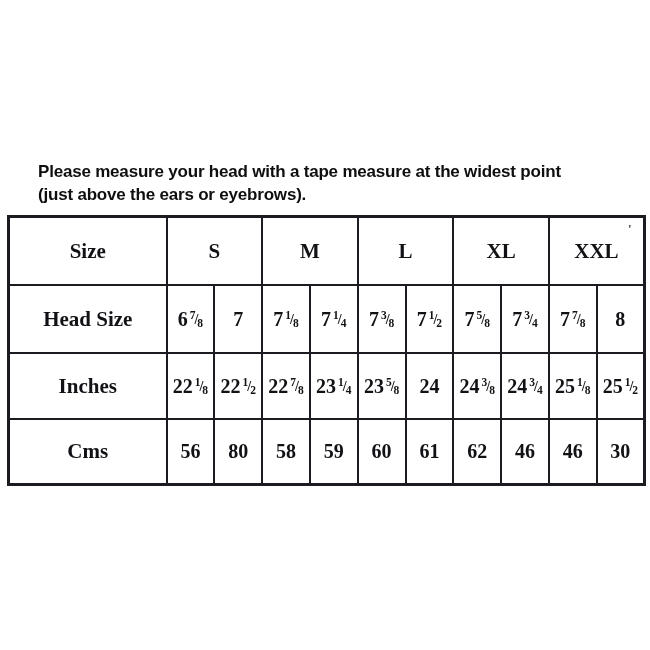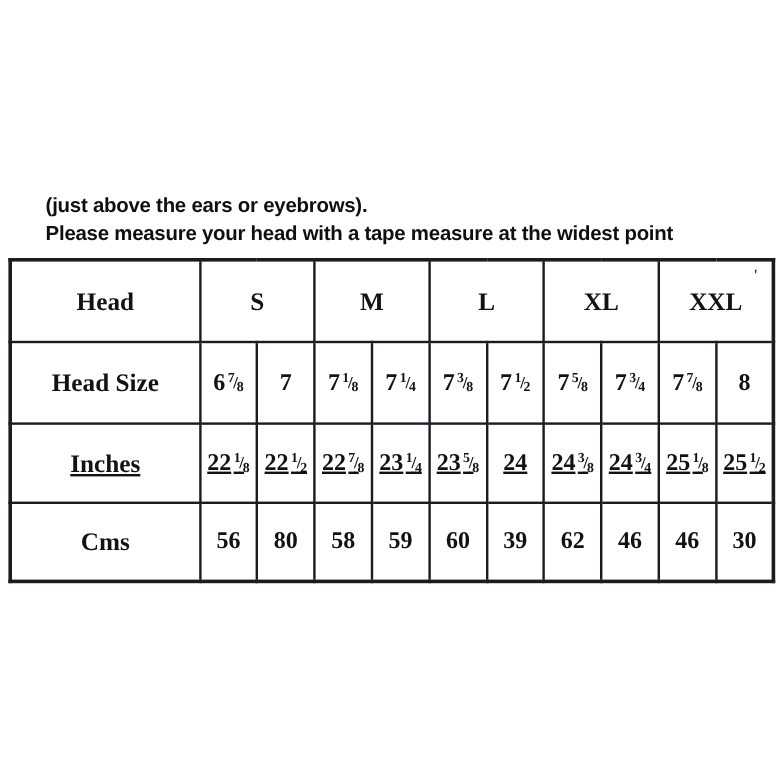--- a/index.html
+++ b/index.html
@@ -37,59 +37,59 @@
     border: 2px solid #1b1b22;
     text-align: center;
     vertical-align: middle;
     padding: 0;
     white-space: nowrap;
     overflow: visible;
   }
   td.sub { border-left-width: 1px; }
   tr.r-header   td { height: 66px; font-size: 21px; }
   tr.r-headsize td { height: 66px; border-radius: 21px; }
-  tr.r-inches   td { height: 64px; text-decoration: underline; }
+  tr.r-inches   td { height: 64px; }
   tr.r-cms      td { height: 63px; margin-left: 48px; }
   td.lbl { font-size: 21px; }
   td.cell, .w { font-size: 20px; text-align: center; }
   .fn { font-size: 11.5px; vertical-align: 7px;  margin-left: 2px; }
   .fs { font-size: 14px;   vertical-align: 2px;  margin: 0 -1px; }
   .fd { font-size: 11.5px; vertical-align: -1px; }
   .stray {
     position: absolute;
     left: 628px; top: 221px;
     font: 700 13px "Liberation Serif", serif;
     color: #3a3a40;
   }
 </style>
 </head>
 <body>
 
 <div class="instructions">
+  <div>Please measure your head with a tape measure at the widest point</div>
   <div>(just above the ears or eyebrows).</div>
-  <div>Please measure your head with a tape measure at the widest point</div>
 </div>
 
 <table class="size-chart">
   <colgroup>
     <col class="c-label">
     <col class="c-data">
       <col class="c-data">
       <col class="c-data">
       <col class="c-data">
       <col class="c-data">
     <col class="c-data">
       <col class="c-data">
       <col class="c-data">
       <col class="c-data">
       <col class="c-data">
   </colgroup>
   <tbody>
     <tr class="r-header">
-      <td class="lbl">Head</td>
+      <td class="lbl">Size</td>
       <td class="lbl" colspan="2">S</td>
       <td class="lbl" colspan="2">M</td>
       <td class="lbl" colspan="2">L</td>
       <td class="lbl" colspan="2">XL</td>
       <td class="lbl" colspan="2">XXL</td>
     </tr>
 
     <tr class="r-headsize">
       <td class="lbl">Head Size</td>
       <td class="cell"><span class="w">6</span><span class="fn">7</span><span class="fs">/</span><span class="fd">8</span></td>
@@ -118,21 +118,21 @@
       <td class="cell sub"><span class="w">25</span><span class="fn">1</span><span class="fs">/</span><span class="fd">2</span></td>
     </tr>
 
     <tr class="r-cms">
       <td class="lbl">Cms</td>
       <td class="cell">56</td>
       <td class="cell sub">80</td>
       <td class="cell">58</td>
       <td class="cell sub">59</td>
       <td class="cell">60</td>
-      <td class="cell sub">39</td>
+      <td class="cell sub">61</td>
       <td class="cell">62</td>
       <td class="cell sub">46</td>
       <td class="cell">46</td>
       <td class="cell sub">30</td>
     </tr>
   </tbody>
 </table>
 
 <div class="stray">'</div>
 

